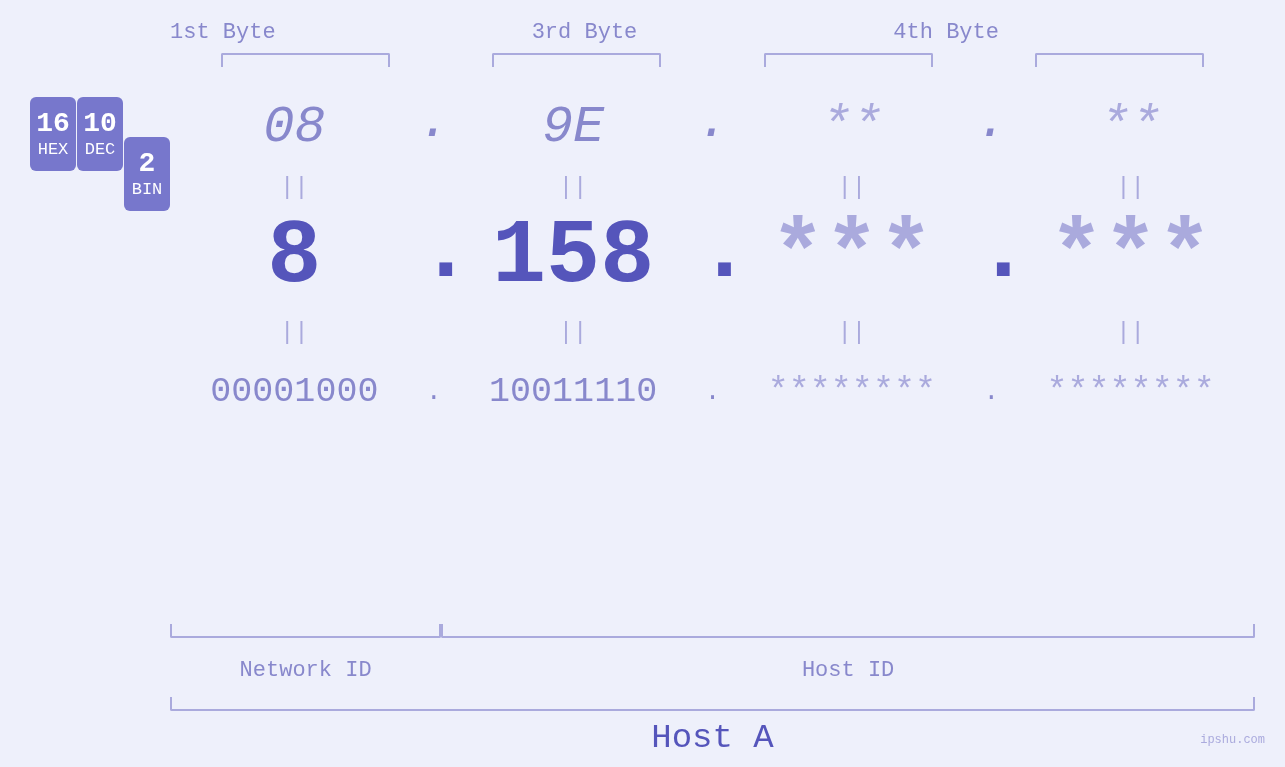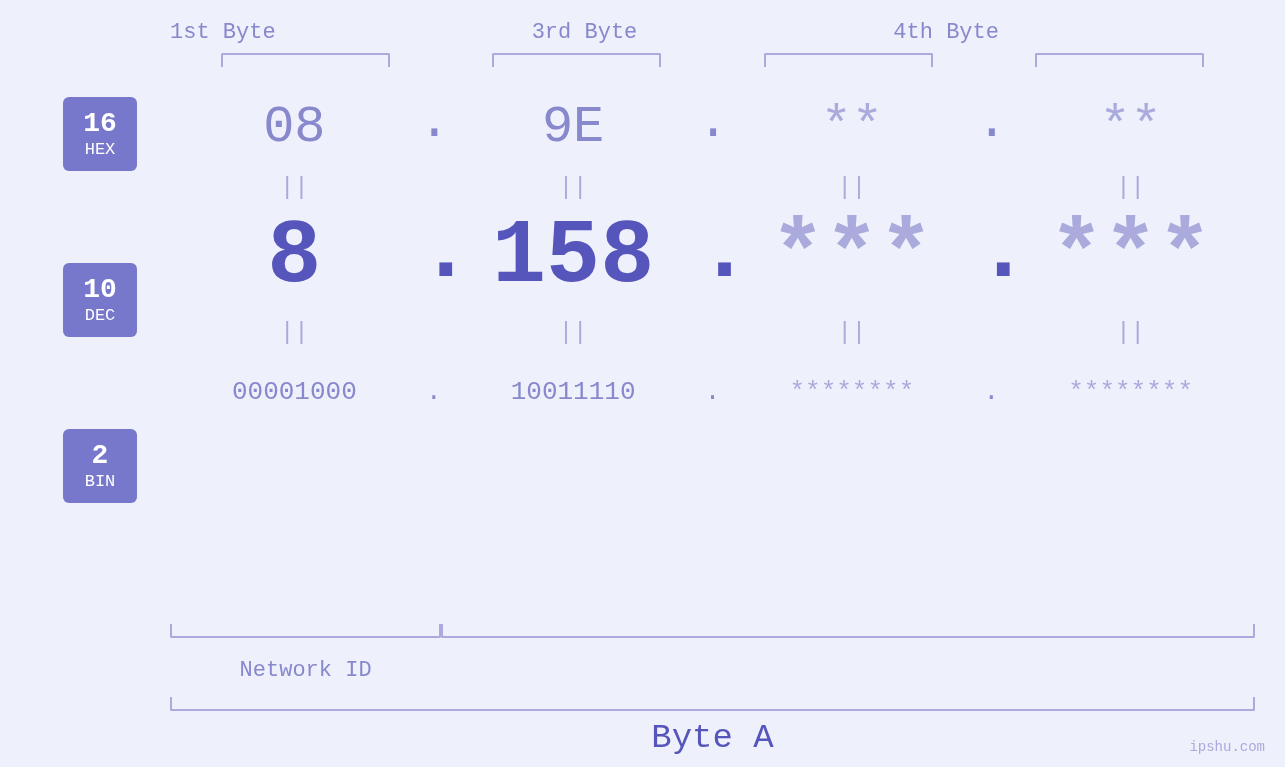--- a/index.html
+++ b/index.html
@@ -70,23 +70,23 @@
       display: flex;
       width: 100%;
       flex: 1;
       align-items: flex-start;
     }
 
     
     .badges-col {
       width: 140px;
       display: flex;
-      flex-direction: column;
-      align-items: center;
-      gap: 12px;
+      flex-direction: row;
+      align-items: center;
+      gap: 1px;
       padding-top: 10px;
     }
 
     .badge {
       width: 74px;
       height: 74px;
       background-color: #7777cc;
       border-radius: 6px;
       display: flex;
       flex-direction: column;
@@ -117,20 +117,21 @@
       display: flex;
       flex-direction: column;
     }
 
     
     .hex-row {
       display: flex;
       align-items: center;
       justify-content: center;
       height: 80px;
+      font-style: italic;
     }
 
     .hex-val {
       flex: 1;
       text-align: center;
       font-size: 52px;
       color: #8888cc;
       font-family: 'Courier New', Courier, monospace;
     }
 
@@ -205,21 +206,21 @@
     .bin-row {
       display: flex;
       align-items: center;
       justify-content: center;
       height: 70px;
     }
 
     .bin-val {
       flex: 1;
       text-align: center;
-      font-size: 26px;
+      font-size: 35px;
       color: #8888cc;
       font-family: 'Courier New', Courier, monospace;
     }
 
     .dot-bin {
       font-size: 26px;
       color: #8888cc;
       width: 30px;
       text-align: center;
     }
@@ -297,23 +298,23 @@
 
     .class-label {
       font-size: 34px;
       color: #5555bb;
       font-family: 'Courier New', Courier, monospace;
     }
 
     
     .watermark {
       position: absolute;
-      bottom: 12px;
+      bottom: 20px;
       right: 20px;
-      font-size: 14px;
+      font-size: 12px;
       color: #aaaadd;
       font-family: 'Courier New', Courier, monospace;
     }
 
     
     .masked {
       color: #aaaadd;
     }
   </style>
 </head>
@@ -416,27 +417,28 @@
 
   <div class="bottom-area">
 
     <div class="bottom-brackets-row">
       <div class="net-bracket"></div>
       <div class="host-bracket"></div>
     </div>
 
     <div class="labels-row">
       <div class="network-id-label">Network ID</div>
+      <div class="host-id-label">Host ID</div>
     </div>
 
     <div class="outer-bottom-bracket-row">
       <div class="outer-bottom-bracket"></div>
     </div>
 
     <div class="class-label-row">
-      <span class="class-label">Byte A</span>
+      <span class="class-label">Host A</span>
     </div>
 
   </div>
 
   <div class="watermark">ipshu.com</div>
 
 </div>
 
 </body></html>

